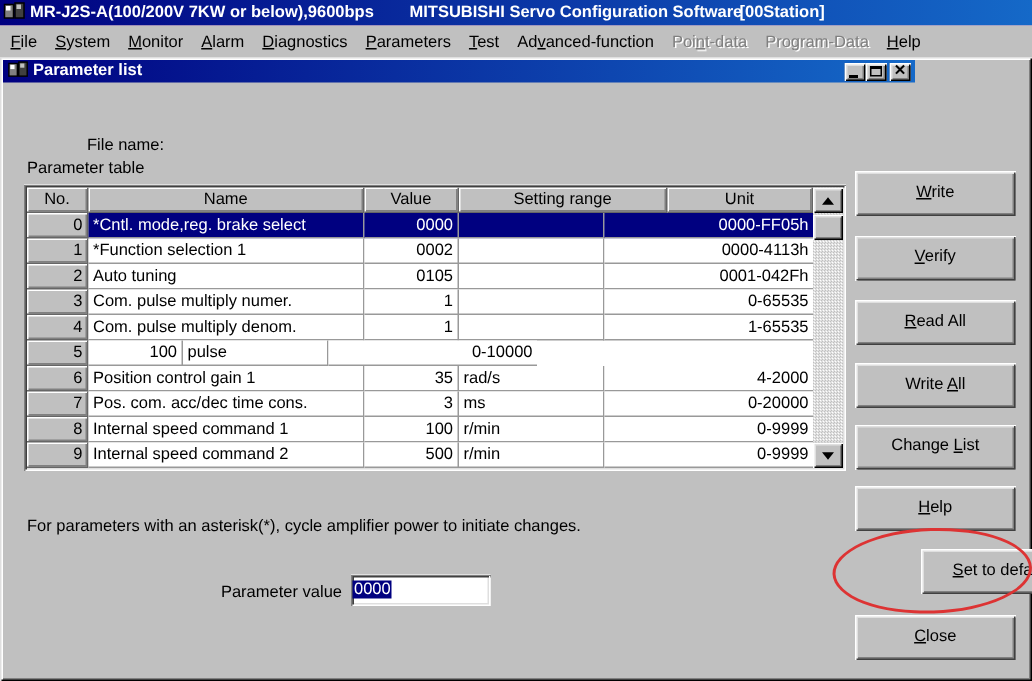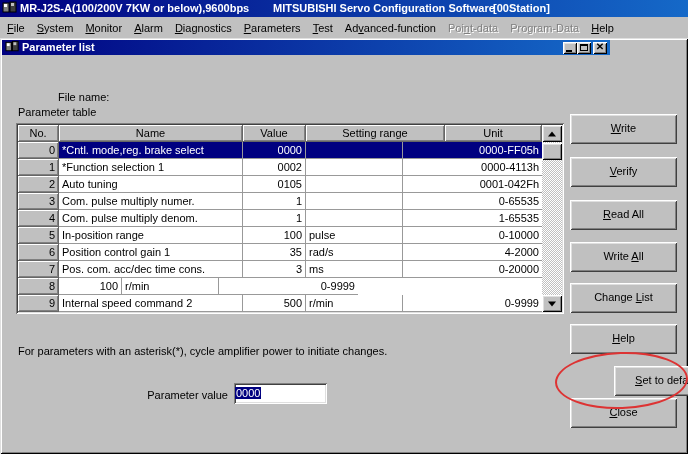--- a/index.html
+++ b/index.html
@@ -184,41 +184,41 @@
         </div>
         <div class="trow">
           <div class="tcell c-no">4</div>
           <div class="tcell c-name">Com. pulse multiply denom.</div>
           <div class="tcell c-val">1</div>
           <div class="tcell c-unit"></div>
           <div class="tcell c-rng">1-65535</div>
         </div>
         <div class="trow">
           <div class="tcell c-no">5</div>
-          <div class="tcell c-name">In-position range</div>
           <div class="tcell c-val">100</div>
           <div class="tcell c-unit">pulse</div>
           <div class="tcell c-rng">0-10000</div>
         </div>
         <div class="trow">
           <div class="tcell c-no">6</div>
           <div class="tcell c-name">Position control gain 1</div>
           <div class="tcell c-val">35</div>
           <div class="tcell c-unit">rad/s</div>
           <div class="tcell c-rng">4-2000</div>
         </div>
         <div class="trow">
           <div class="tcell c-no">7</div>
           <div class="tcell c-name">Pos. com. acc/dec time cons.</div>
           <div class="tcell c-val">3</div>
           <div class="tcell c-unit">ms</div>
           <div class="tcell c-rng">0-20000</div>
         </div>
         <div class="trow">
           <div class="tcell c-no">8</div>
+          <div class="tcell c-name">Internal speed command 1</div>
           <div class="tcell c-val">100</div>
           <div class="tcell c-unit">r/min</div>
           <div class="tcell c-rng">0-9999</div>
         </div>
         <div class="trow">
           <div class="tcell c-no">9</div>
           <div class="tcell c-name">Internal speed command 2</div>
           <div class="tcell c-val">500</div>
           <div class="tcell c-unit">r/min</div>
           <div class="tcell c-rng">0-9999</div>
@@ -236,21 +236,21 @@
   </div>
 
   <div>
       <div class="btn" style="top: 114px;"><u>W</u>rite</div>
       <div class="btn" style="top: 157px;"><u>V</u>erify</div>
       <div class="btn" style="top: 200px;"><u>R</u>ead All</div>
       <div class="btn" style="top: 242px;">Write <u>A</u>ll</div>
       <div class="btn" style="top: 283px;">Change <u>L</u>ist</div>
       <div class="btn" style="top: 324px;"><u>H</u>elp</div>
       <div class="btn" style="top: 366px; margin-left: 44px;"><u>S</u>et to default</div>
-      <div class="btn" style="top: 398px;"><u>C</u>lose</div>
+      <div class="btn" style="top: 410px;"><u>C</u>lose</div>
     </div>
 
   <div class="annotation-ellipse"></div>
 
   <span class="lbl" style="left:18px; top:345px">For parameters with an asterisk(*), cycle amplifier power to initiate changes.</span>
   <span class="pv-label">Parameter value</span>
   <div class="pv-input">
     <span class="sel">0000</span>
   </div>
 

